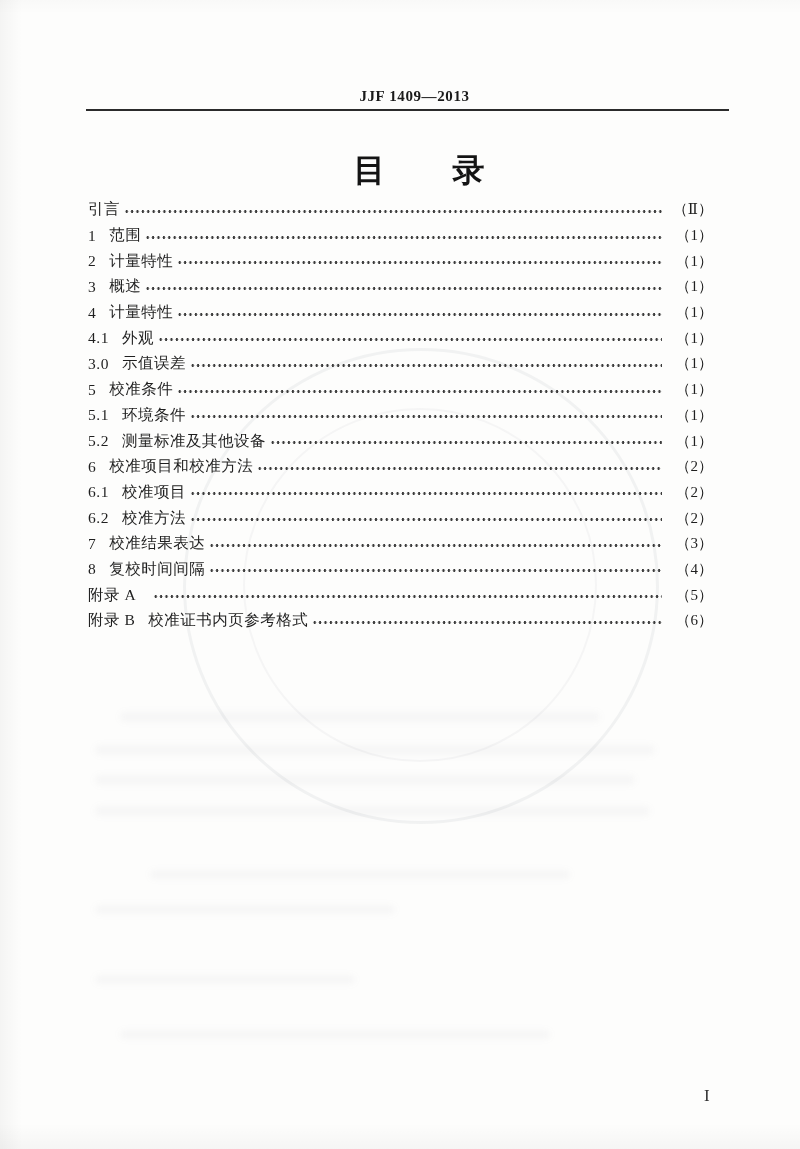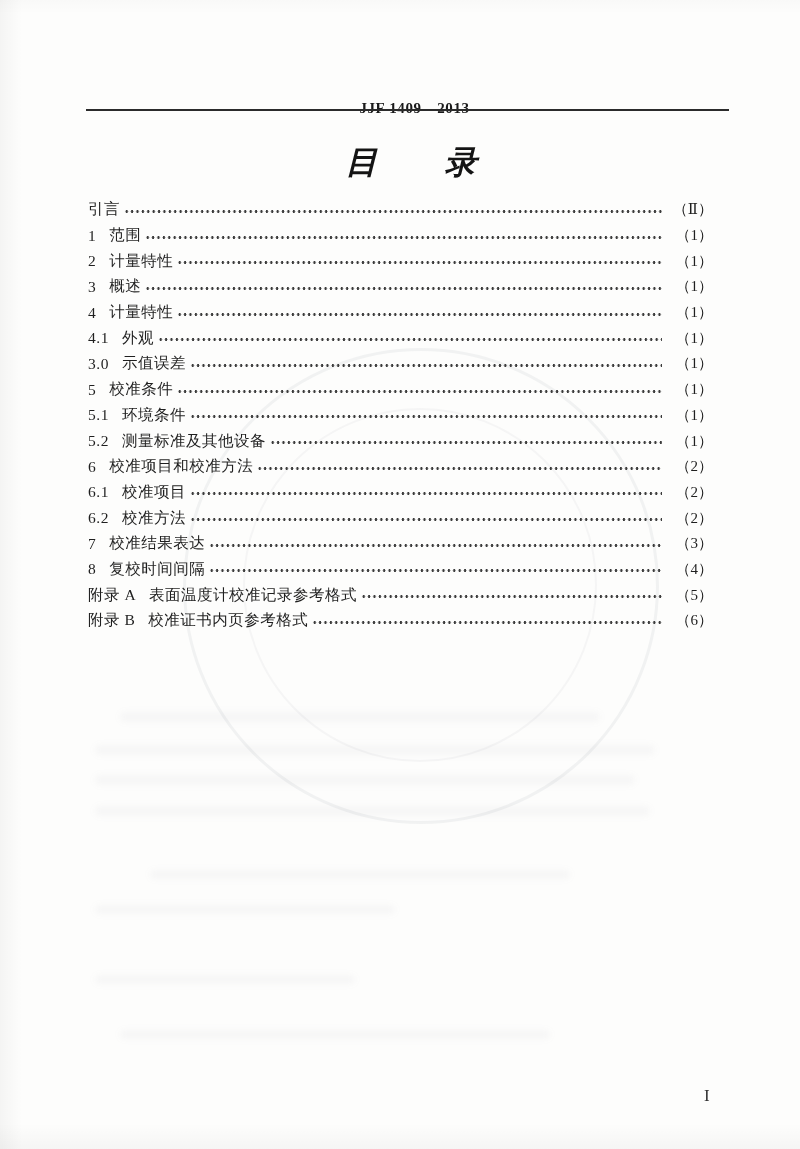--- a/index.html
+++ b/index.html
@@ -19,33 +19,31 @@
       linear-gradient(90deg, rgba(0,0,0,0.035), rgba(0,0,0,0) 22px),
       linear-gradient(0deg, rgba(0,0,0,0.03), rgba(0,0,0,0) 26px),
       linear-gradient(180deg, rgba(0,0,0,0.015), rgba(0,0,0,0) 14px);
   }
 
   .doc-code{
     position:absolute;left:86px;width:643px;top:88px;
     text-align:center;text-indent:14px;
     font-size:15px;font-weight:bold;letter-spacing:0.6px;
     color:#1a1a1a;
-    margin-top:12px;
   }
   .header-rule{
     position:absolute;left:86px;top:109px;width:643px;height:2px;
     background:#2b2b2b;
   }
 
   .toc-title{
     position:absolute;left:86px;width:643px;top:137px;
-    margin:4px;text-align:center;
+    margin:12px;text-align:center;
     font-size:32px;font-weight:bold;letter-spacing:1px;
     color:#141414;
-    font-style:italic;
   }
 
   .toc-list{
     position:absolute;left:88px;top:197px;width:625px;
   }
   .toc-row{
     display:flex;align-items:center;
     height:25.7px;
     font-size:15.5px;
     white-space:nowrap;
@@ -214,21 +212,20 @@
 
     <div class="toc-row">
       <span class="num">8</span>
       <span class="entry-title">复校时间间隔</span>
       <span class="leader"></span>
       <span class="pageno">（4）</span>
     </div>
 
     <div class="toc-row">
       <span class="num">附录 A</span>
-      <span class="entry-title">表面温度计校准记录参考格式</span>
       <span class="leader"></span>
       <span class="pageno">（5）</span>
     </div>
 
     <div class="toc-row">
       <span class="num">附录 B</span>
       <span class="entry-title">校准证书内页参考格式</span>
       <span class="leader"></span>
       <span class="pageno">（6）</span>
     </div>

